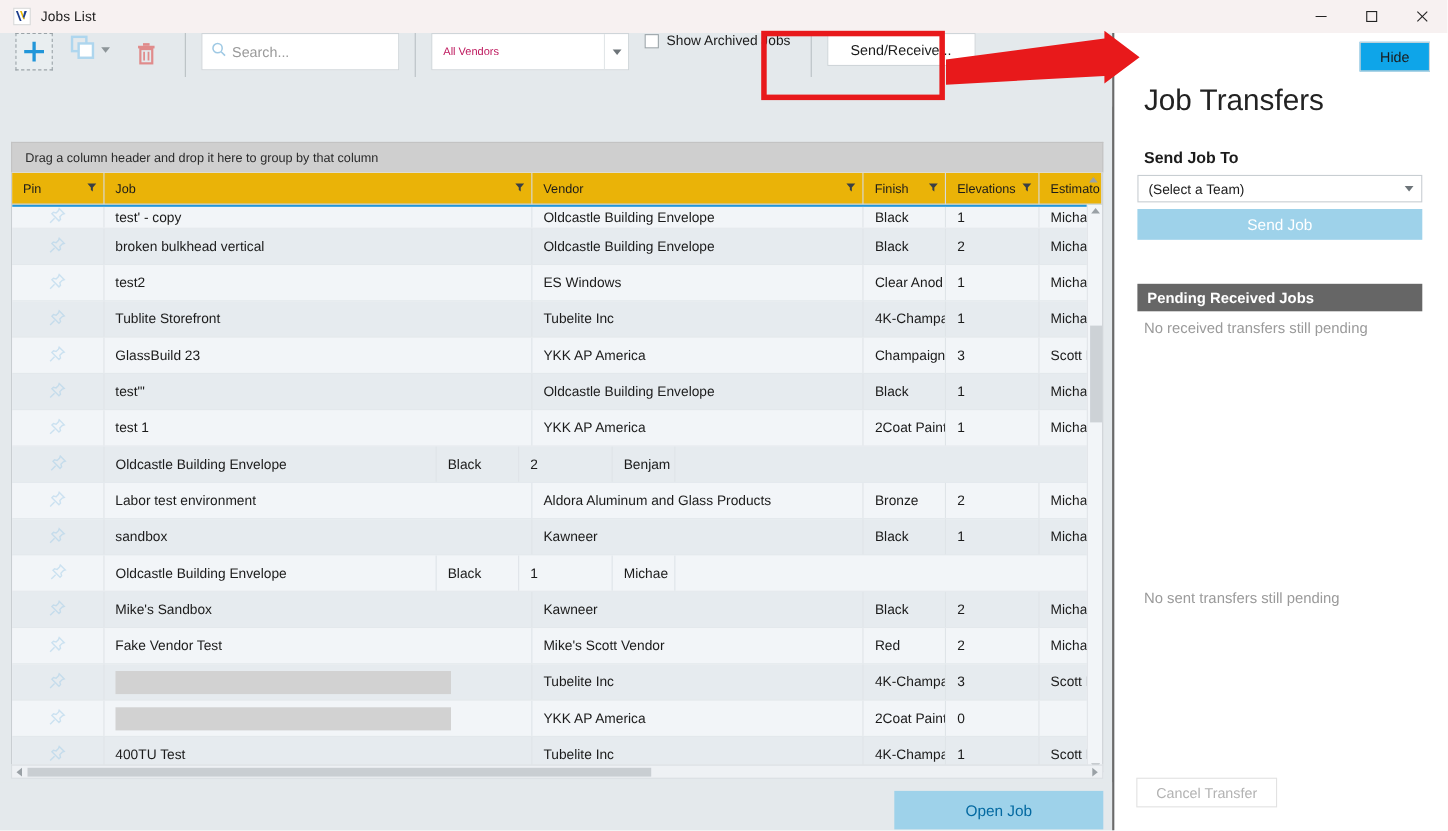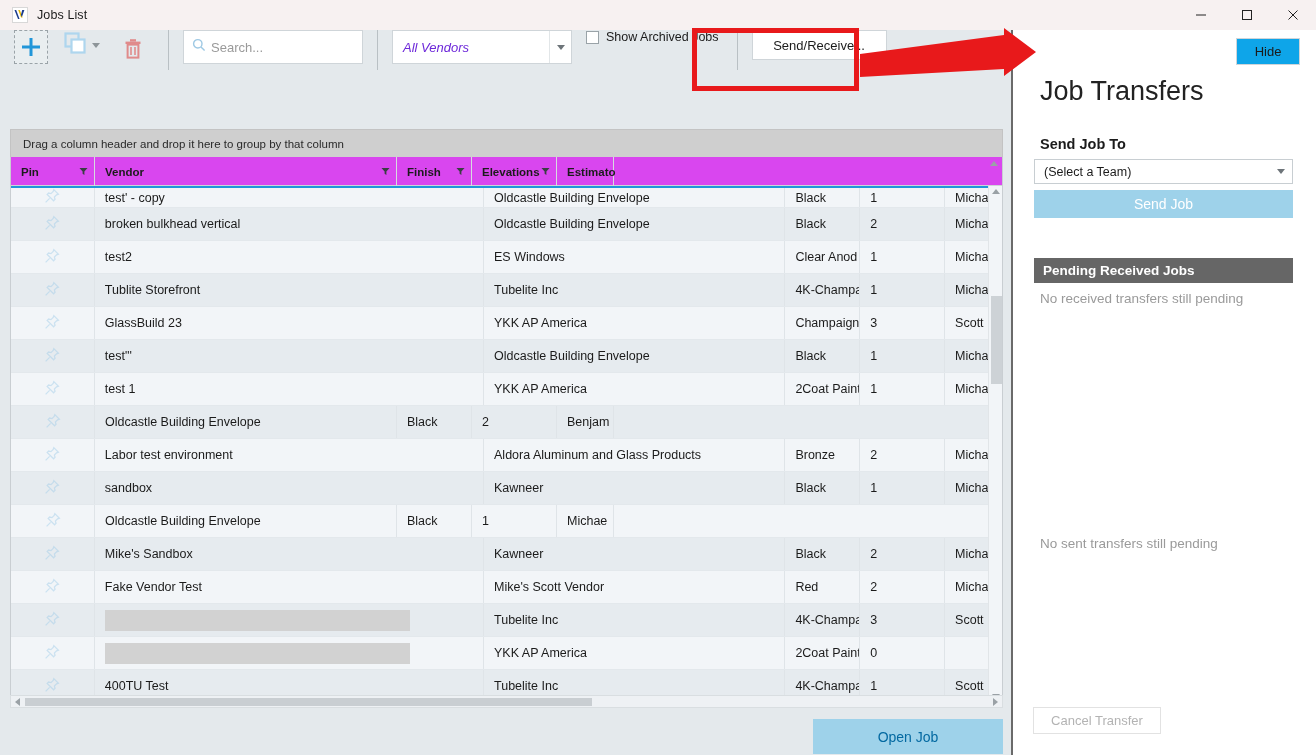--- a/index.html
+++ b/index.html
@@ -52,21 +52,21 @@
 
   .searchbox {
     width:180px; height:34px; background:#fff; border:1px solid #cfd5d9;
     display:flex; align-items:center; padding:0 8px; margin-right:0;
   }
   .searchbox .ph { font-size:13px; color:#9a9a9a; font-style:normal; margin-left:5px;}
   .vendorbox {
     width:180px; height:34px; background:#fff; border:1px solid #cfd5d9;
     display:flex; align-items:center; justify-content:space-between; padding:0 0 0 10px;
   }
-  .vendorbox .ph { font-size:13px; color:#6d28d9; font-style:italic; }
+  .vendorbox .ph { font-size:10px; color:#be185d; }
   .vendorbox .ddbtn { width:22px; height:32px; display:flex; align-items:center; justify-content:center;
                       border-left:1px solid #e2e6e8; }
   .caret { width:0;height:0;border-left:4px solid transparent;border-right:4px solid transparent;
            border-top:5px solid #6d7479; }
   .archived { display:flex; align-items:center; margin-left:14px; }
   .cbox { width:13px; height:13px; border:1px solid #9aa3a8; background:#fff; margin-right:7px; }
   .archived span { font-size:12.5px; color:#1b1b1b; }
 
   .srbtn {
     width:135px; height:30px; background:#fff; border:1px solid #cfd5d9;
@@ -78,22 +78,22 @@
   .groupbar {
     position:absolute; left:10px; top:99px; width:993px; height:28px;
     background:#cfcfcf; color:#2a2a2a; font-size:11.5px;
     display:flex; align-items:center; padding-left:12px;
     border:1px solid #c3c3c3; border-bottom:none;
   }
 
   
   .grid { position:absolute; left:10px; top:127px; width:993px; height:545px;
           background:#f2f5f8; border:1px solid #c9ced2; border-top:none; overflow:hidden;}
-  .ghead { display:flex; height:29px; background:#d946ef; border-bottom:1px solid #cfd4d8;
-           position:relative;font-weight:bold; }
+  .ghead { display:flex; height:29px; background:#eab308; border-bottom:1px solid #cfd4d8;
+           position:relative; }
   .gh {
     display:flex; align-items:center; justify-content:space-between;
     font-size:11.5px; color:#1b1b1b; padding:0 6px 0 10px;
     border-right:1px solid #d6dbdf; height:29px;
   }
   .filt { width:9px; height:9px; }
   .sorttri { position:absolute; right:4px; top:4px; width:0;height:0;
              border-left:4px solid transparent;border-right:4px solid transparent;
              border-bottom:5px solid #9aa1a6; }
 
@@ -278,20 +278,26 @@
     <div class="groupbar">Drag a column header and drop it here to group by that column</div>
 
     <div class="grid">
       <div class="ghead" id="grid-head">
           <div class="gh" style="width: 84px;">
             <span>Pin</span>
             <span><svg class="filt" viewBox="0 0 10 10">
                 <polygon points="0.5,1 9.5,1 6,5 6,9 4,7.5 4,5" fill="#3a3f44"></polygon>
               </svg></span>
           </div>
+          <div class="gh" style="width: 390px;">
+            <span>Job</span>
+            <span><svg class="filt" viewBox="0 0 10 10">
+                <polygon points="0.5,1 9.5,1 6,5 6,9 4,7.5 4,5" fill="#3a3f44"></polygon>
+              </svg></span>
+          </div>
           <div class="gh" style="width: 302px;">
             <span>Vendor</span>
             <span><svg class="filt" viewBox="0 0 10 10">
                 <polygon points="0.5,1 9.5,1 6,5 6,9 4,7.5 4,5" fill="#3a3f44"></polygon>
               </svg></span>
           </div>
           <div class="gh" style="width: 75px;">
             <span>Finish</span>
             <span><svg class="filt" viewBox="0 0 10 10">
                 <polygon points="0.5,1 9.5,1 6,5 6,9 4,7.5 4,5" fill="#3a3f44"></polygon>

